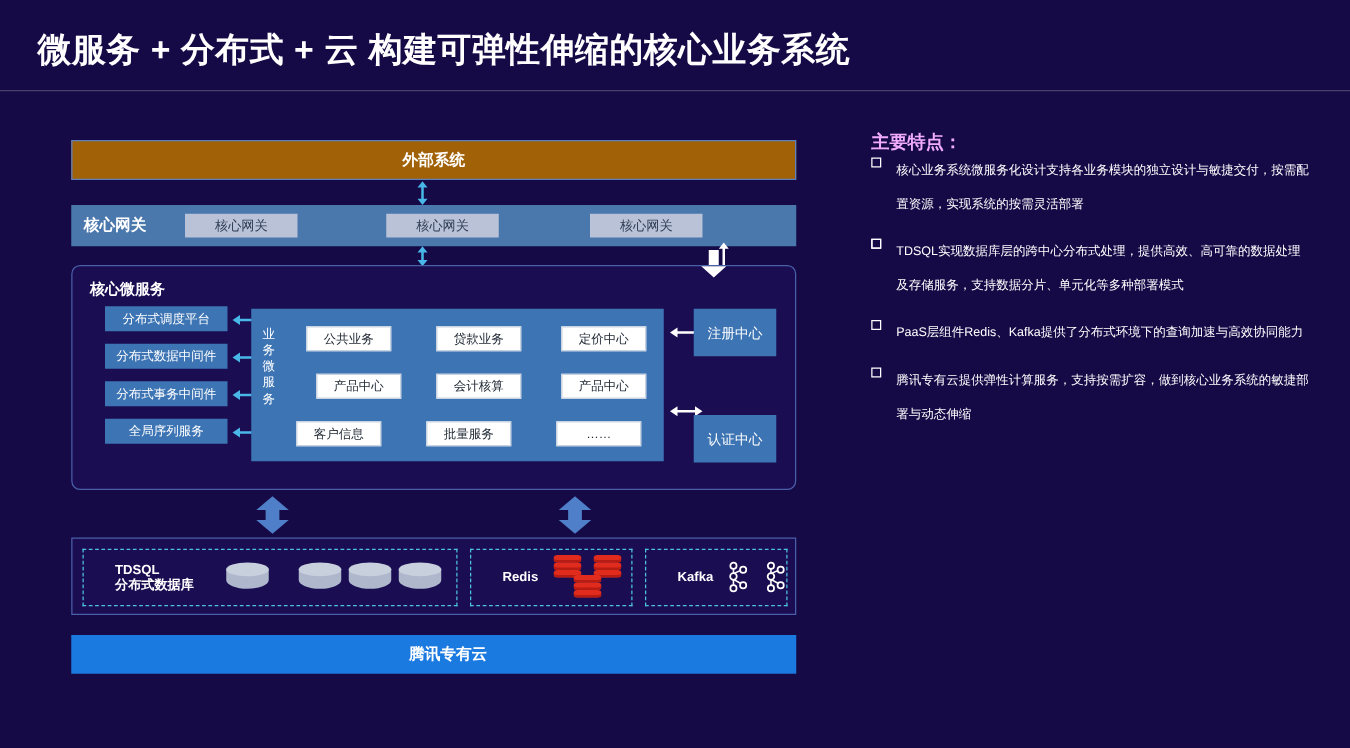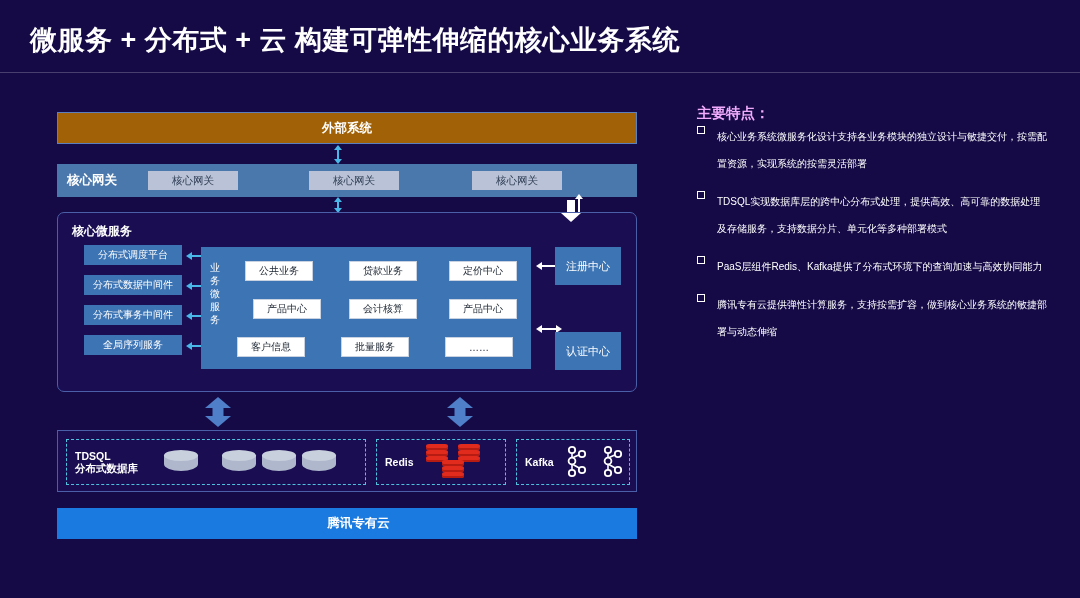--- a/index.html
+++ b/index.html
@@ -100,21 +100,21 @@
     border: 1px solid #4a5fa8; background: #1a0d52;
   }
   .dbox {
     position: absolute; top: 8px; height: 46px;
     border: 1px dashed #4ec3e0;
     display: flex; align-items: center;
   }
   .dbox.tdsql { left: 8px; width: 300px; }
   .dbox.redis { left: 318px; width: 130px; }
   .dbox.kafka { left: 458px; width: 114px; }
-  .dlabel { color: #ffffff; font-size: 10.5px; font-weight: bold; line-height: 12px; margin-left: 8px; }
+  .dlabel { color: #ffffff; font-size: 10.5px; font-weight: bold; line-height: 12px; margin-left: 25px; }
 
   .cyl { position: relative; width: 34px; height: 24px; margin-left: 8px; }
   .cyl .body { position: absolute; left: 0; top: 5px; width: 34px; height: 16px; background: #aeb7cc; border-radius: 0 0 17px 17px / 0 0 7px 7px; }
   .cyl .top  { position: absolute; left: 0; top: 0px; width: 34px; height: 11px; background: #c8cfdd; border-radius: 50%; }
 
   .redis-ico { position: absolute; width: 22px; height: 20px; }
   .redis-ico i {
     position: absolute; left: 0; width: 22px; height: 6px;
     background: #e02b1d; border-radius: 3px / 2px;
     box-shadow: inset 0 -2px 0 #b61c12;

